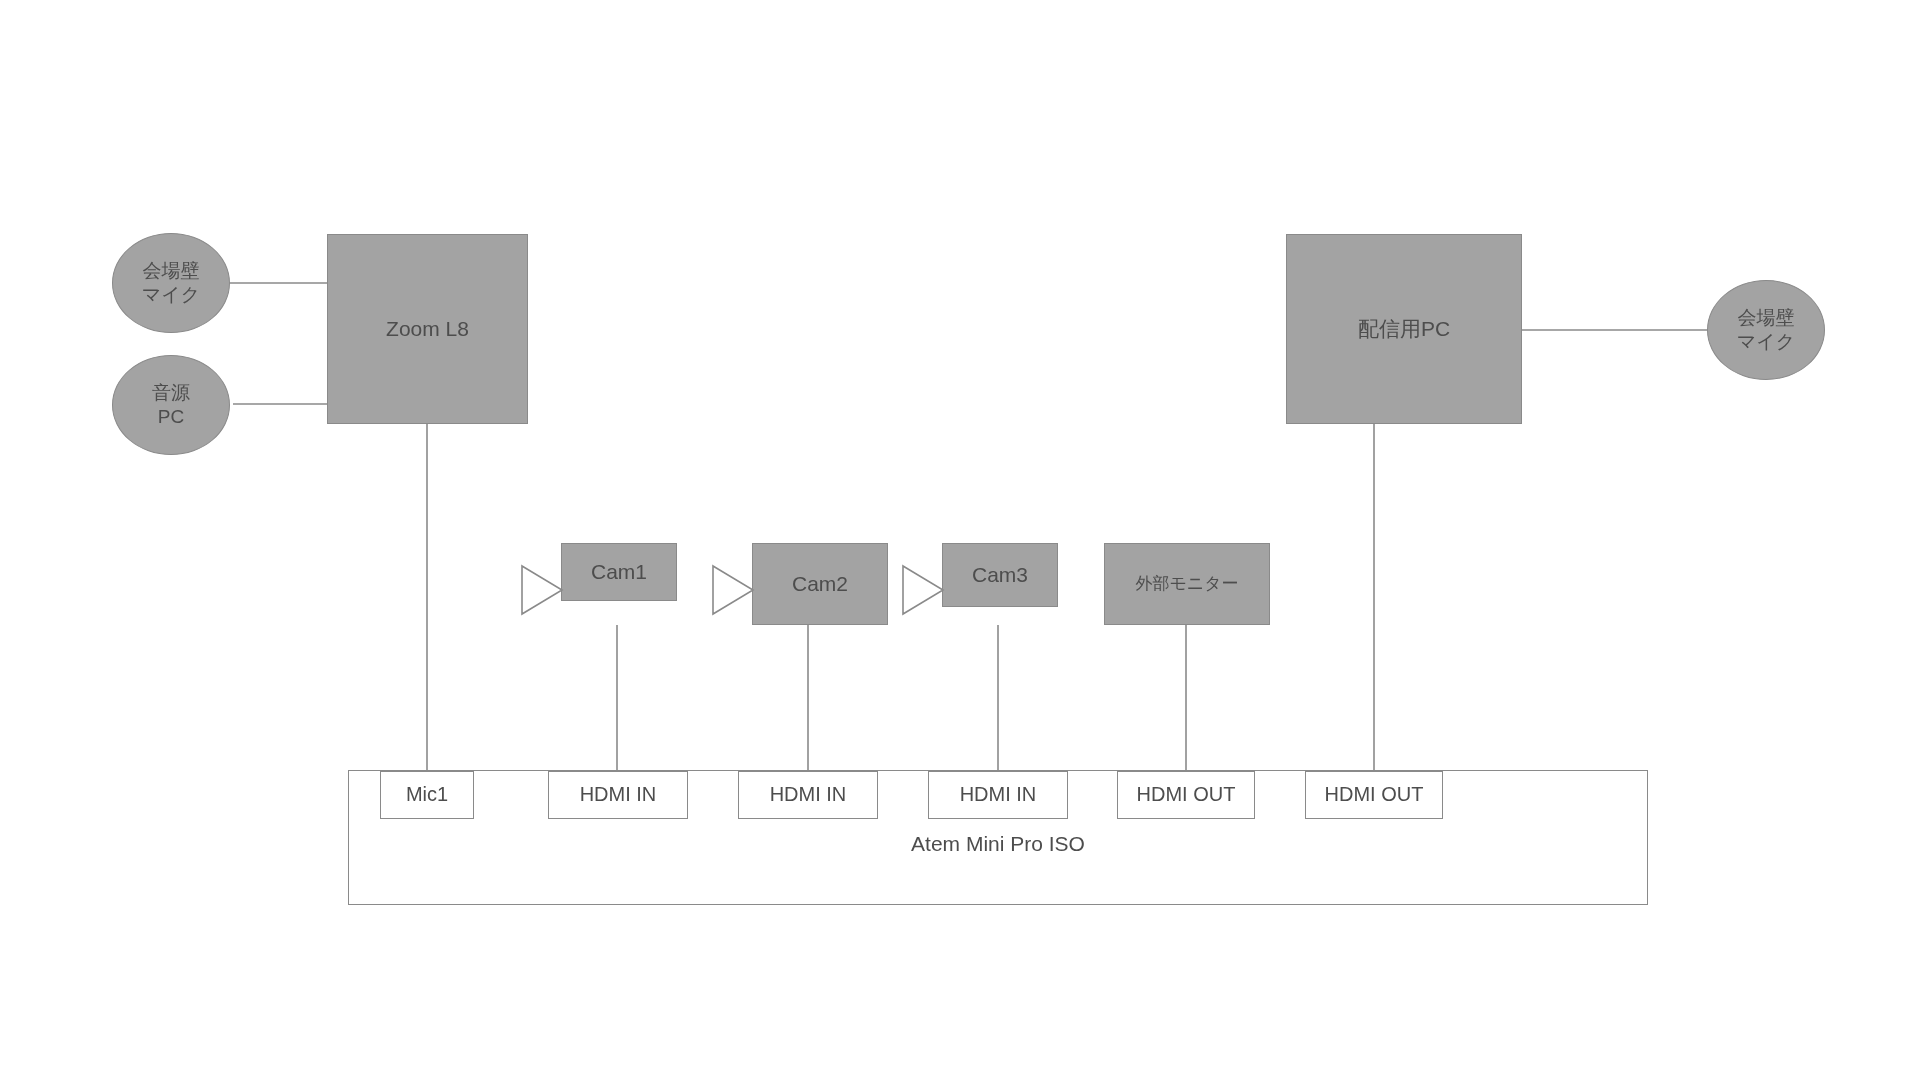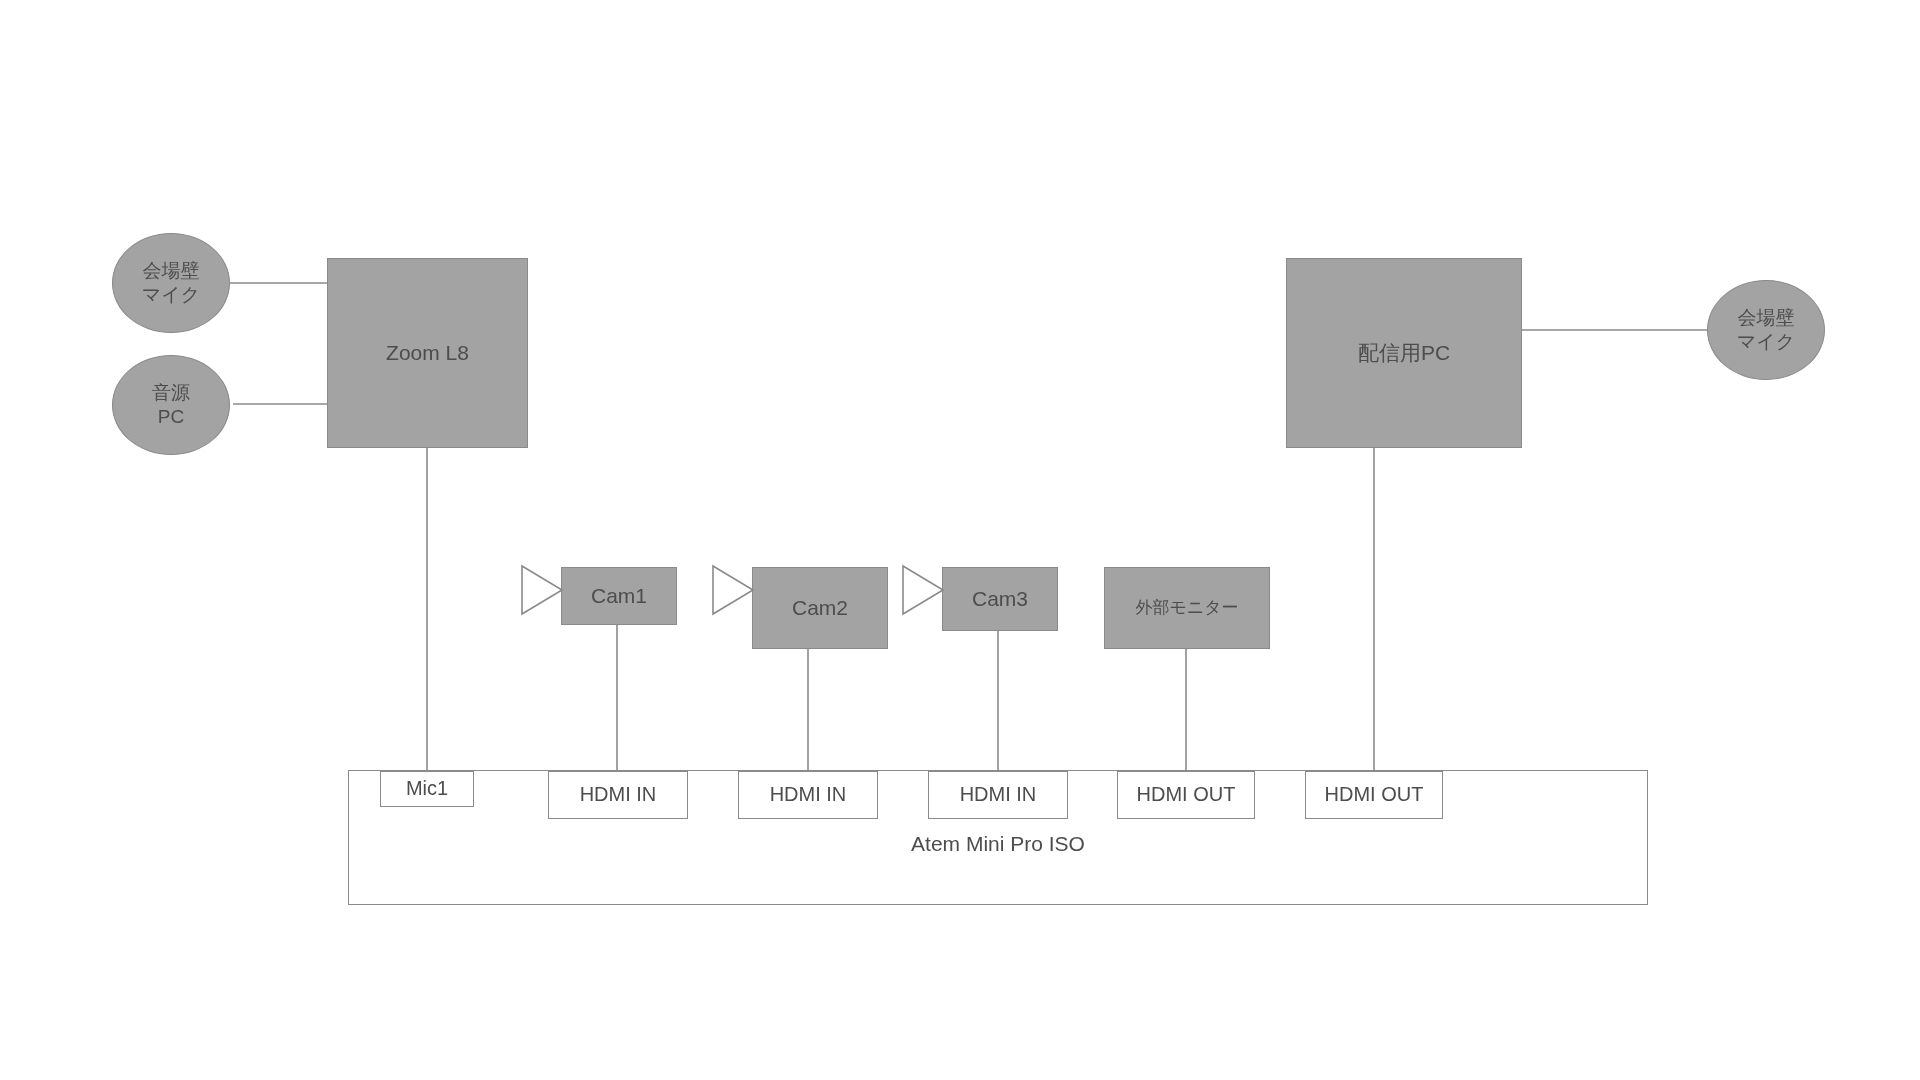--- a/index.html
+++ b/index.html
@@ -38,21 +38,20 @@
     border: 1px solid #8a8a8a;
     line-height: 1.28;
     white-space: pre-line;
   }
   .ellipse {
     border-radius: 50%;
     font-size: 19px;
   }
   .rect {
     font-size: 21px;
-    margin-top: 24px;
   }
   .port {
     font-size: 20px;
     border: 1px solid #8a8a8a;
     background: #ffffff;
     z-index: 4;
   }
   .device-bar {
     border: 1px solid #8a8a8a;
     background: #ffffff;
@@ -156,21 +155,21 @@
   </div>
 
   <div class="node rect" style="left:1104px; top:543px; width:166px; height:82px; font-size:17px;">
     <span>外部モニター</span>
   </div>
 
   <div class="node device-bar" style="left:348px; top:770px; width:1300px; height:135px;">
     <span class="device-bar-label" style="top:60px;">Atem Mini Pro ISO</span>
   </div>
 
-  <div class="node port" style="left:380px; top:771px; width:94px; height:36px;">
+  <div class="node port" style="left:380px; top:771px; width:94px; height:48px;">
     <span>Mic1</span>
   </div>
 
   <div class="node port" style="left:548px; top:771px; width:140px; height:48px;">
     <span>HDMI IN</span>
   </div>
 
   <div class="node port" style="left:738px; top:771px; width:140px; height:48px;">
     <span>HDMI IN</span>
   </div>

